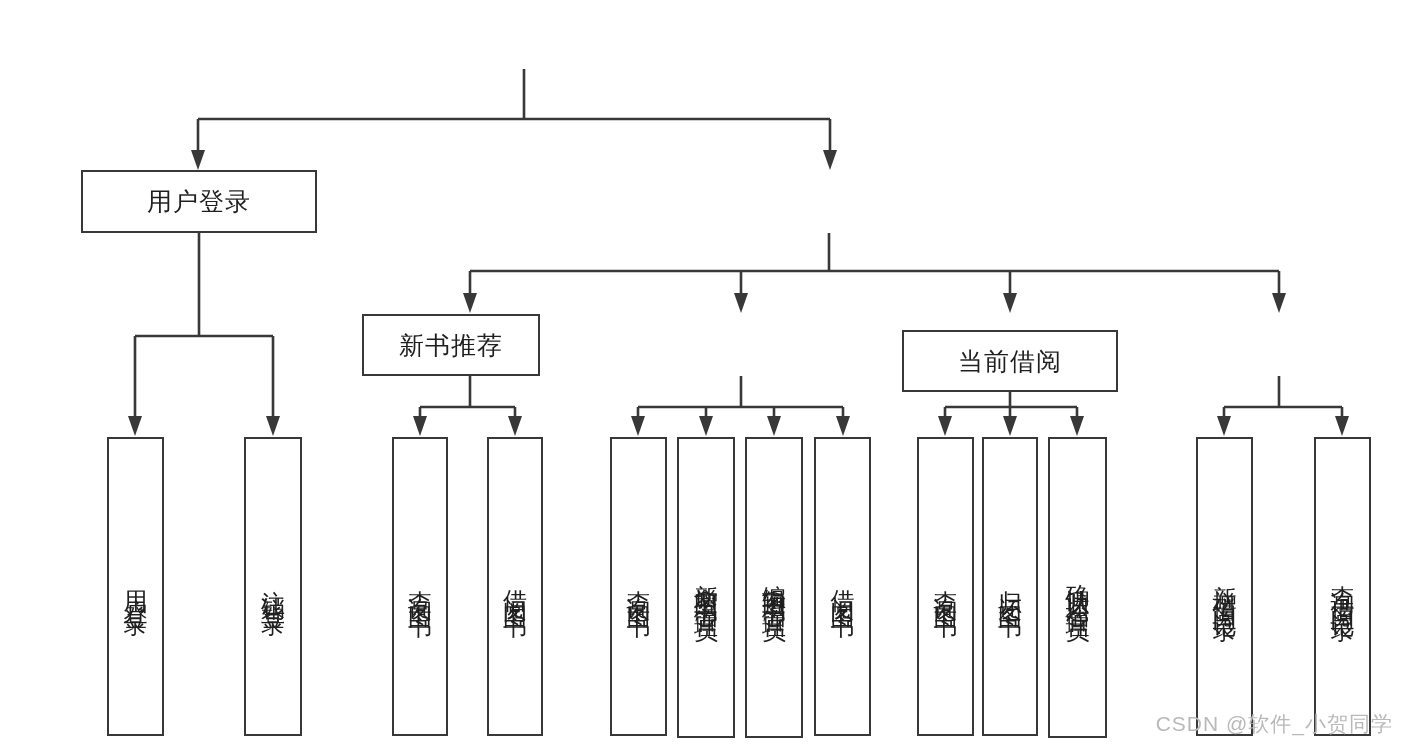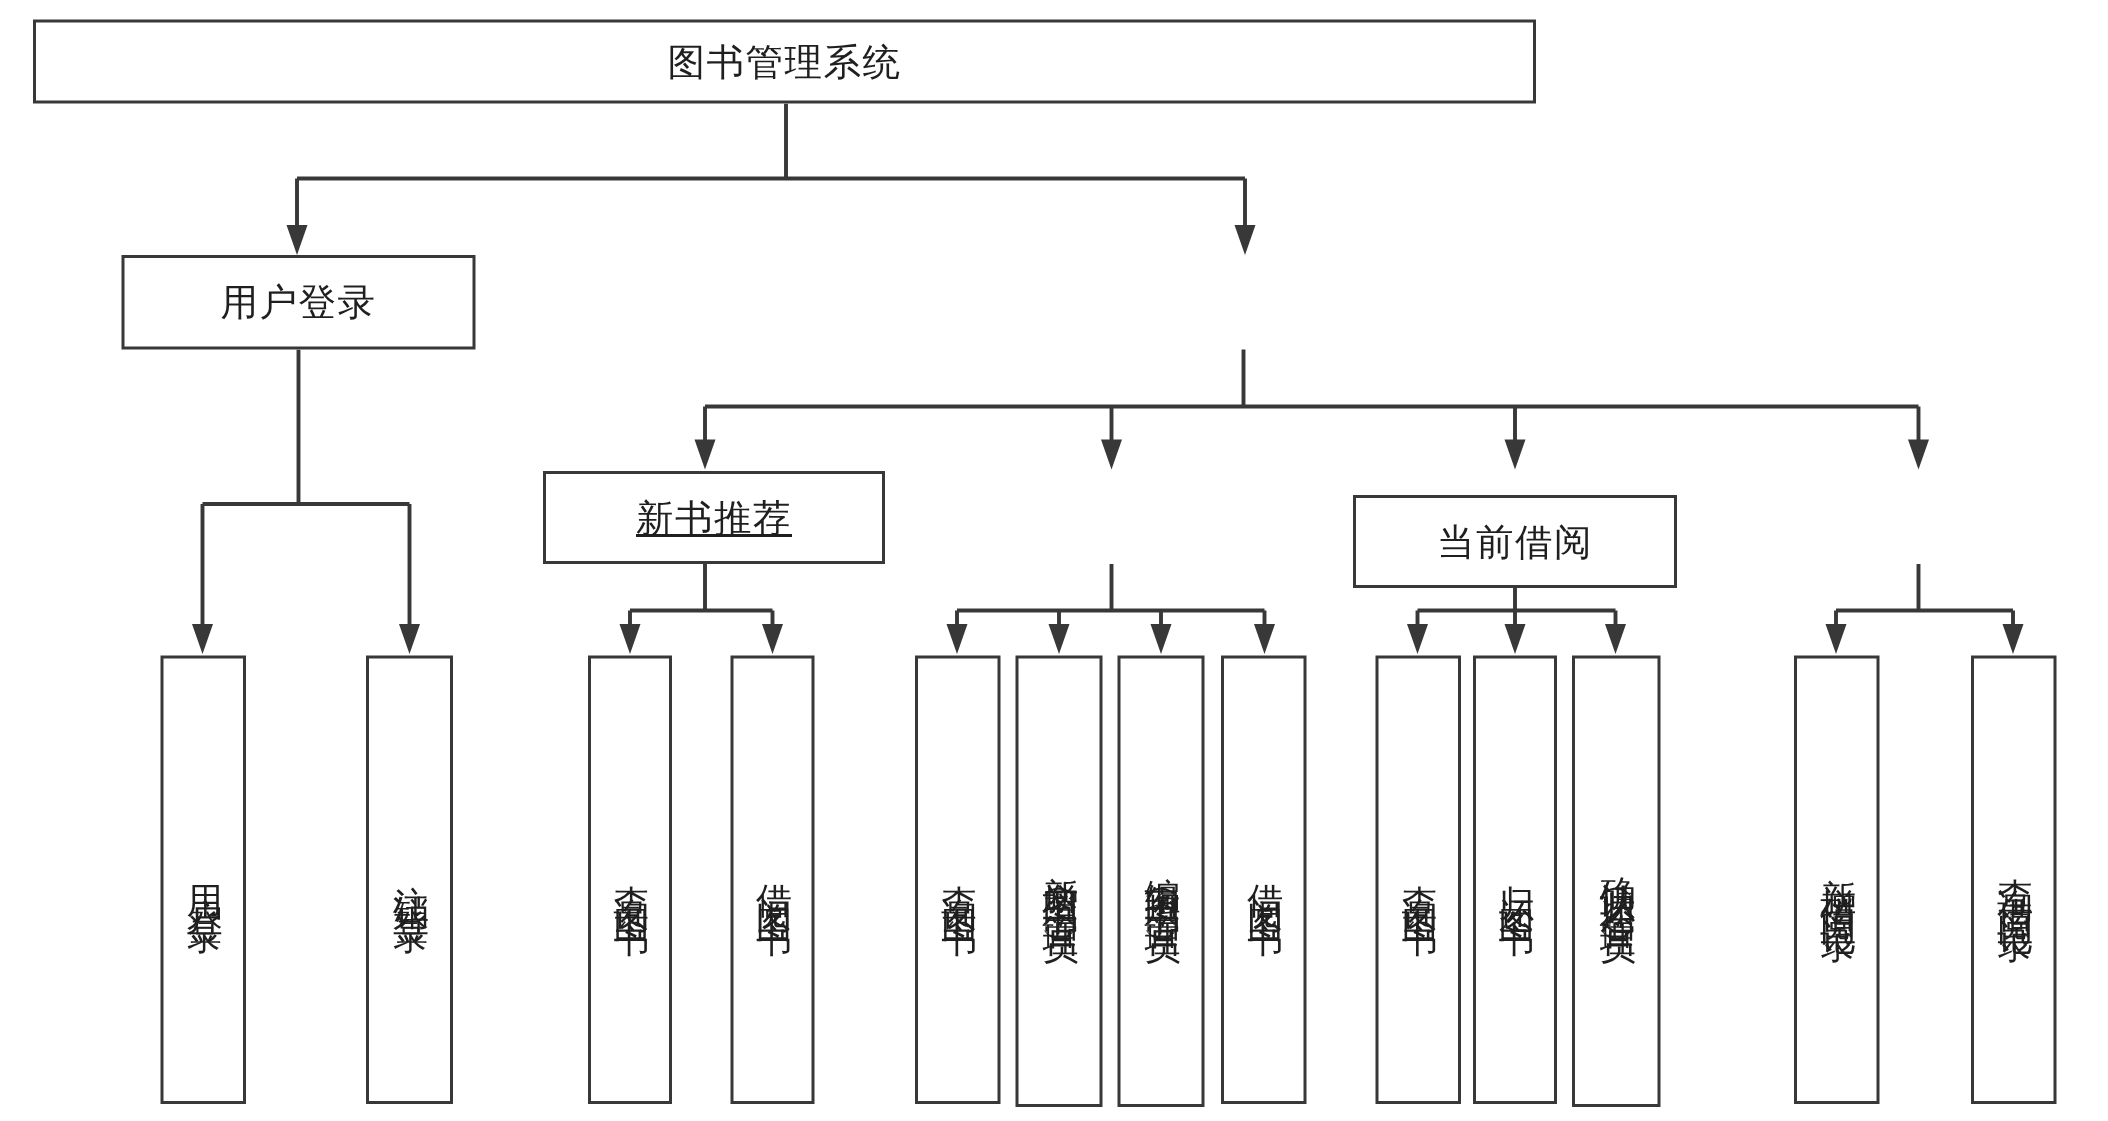--- a/index.html
+++ b/index.html
@@ -34,21 +34,21 @@
     text-orientation:mixed;
     font-size:24px;
     letter-spacing:8px;
     line-height:1;
     white-space:normal;
   }
   
   #n-root          {left:22px;  top:13px;  width:1002px;height:56px;}
   #n-user-login-grp{left:81px;  top:170px; width:236px; height:63px;}
   #n-book-mgmt     {left:713px; top:170px; width:233px; height:63px;}
-  #n-new-book      {left:362px; top:314px; width:228px; height:62px;text-decoration:underline;}
+  #n-new-book      {left:362px; top:314px; width:178px; height:62px;}
   #n-book-borrow   {left:633px; top:314px; width:216px; height:62px;}
   #n-cur-borrow    {left:902px; top:314px; width:216px; height:62px;margin-top:16px;}
   #n-borrow-rec    {left:1171px;top:314px; width:216px; height:62px;}
   
   #l-user-login {left:107px; top:437px;width:57px;height:299px;}
   #l-logout     {left:244px; top:437px;width:58px;height:299px;}
   #l-nb-query   {left:392px; top:437px;width:56px;height:299px;}
   #l-nb-borrow  {left:487px; top:437px;width:56px;height:299px;}
   #l-bb-query   {left:610px; top:437px;width:57px;height:299px;}
   #l-bb-add     {left:677px; top:437px;width:58px;height:301px;letter-spacing:5px;}
@@ -98,21 +98,20 @@
       <polygon points="767,416 781,416 774,436"></polygon>
       <polygon points="836,416 850,416 843,436"></polygon>
       <polygon points="938,416 952,416 945,436"></polygon>
       <polygon points="1003,416 1017,416 1010,436"></polygon>
       <polygon points="1070,416 1084,416 1077,436"></polygon>
       <polygon points="1217,416 1231,416 1224,436"></polygon>
       <polygon points="1335,416 1349,416 1342,436"></polygon>
     </g>
   </svg>
 
-  <div class="node" id="n-root">图书管理系统</div>
 
   <div class="node" id="n-user-login-grp">用户登录</div>
 
   <div class="node" id="n-new-book">新书推荐</div>
   <div class="node" id="n-cur-borrow">当前借阅</div>
 
   <div class="node leaf" id="l-user-login">用户登录</div>
   <div class="node leaf" id="l-logout">注销登录</div>
 
   <div class="node leaf" id="l-nb-query">查询图书</div>
@@ -123,13 +122,14 @@
   <div class="node leaf" id="l-bb-edit">编辑图书（管理员）</div>
   <div class="node leaf" id="l-bb-borrow">借阅图书</div>
 
   <div class="node leaf" id="l-cb-query">查询图书</div>
   <div class="node leaf" id="l-cb-return">归还图书</div>
   <div class="node leaf" id="l-cb-confirm">确认归还（管理员）</div>
 
   <div class="node leaf" id="l-br-add">新增借阅记录</div>
   <div class="node leaf" id="l-br-query">查询借阅记录</div>
 
+  <div id="watermark">CSDN @软件_小贺同学</div>
 </div>
 
 </body></html>

